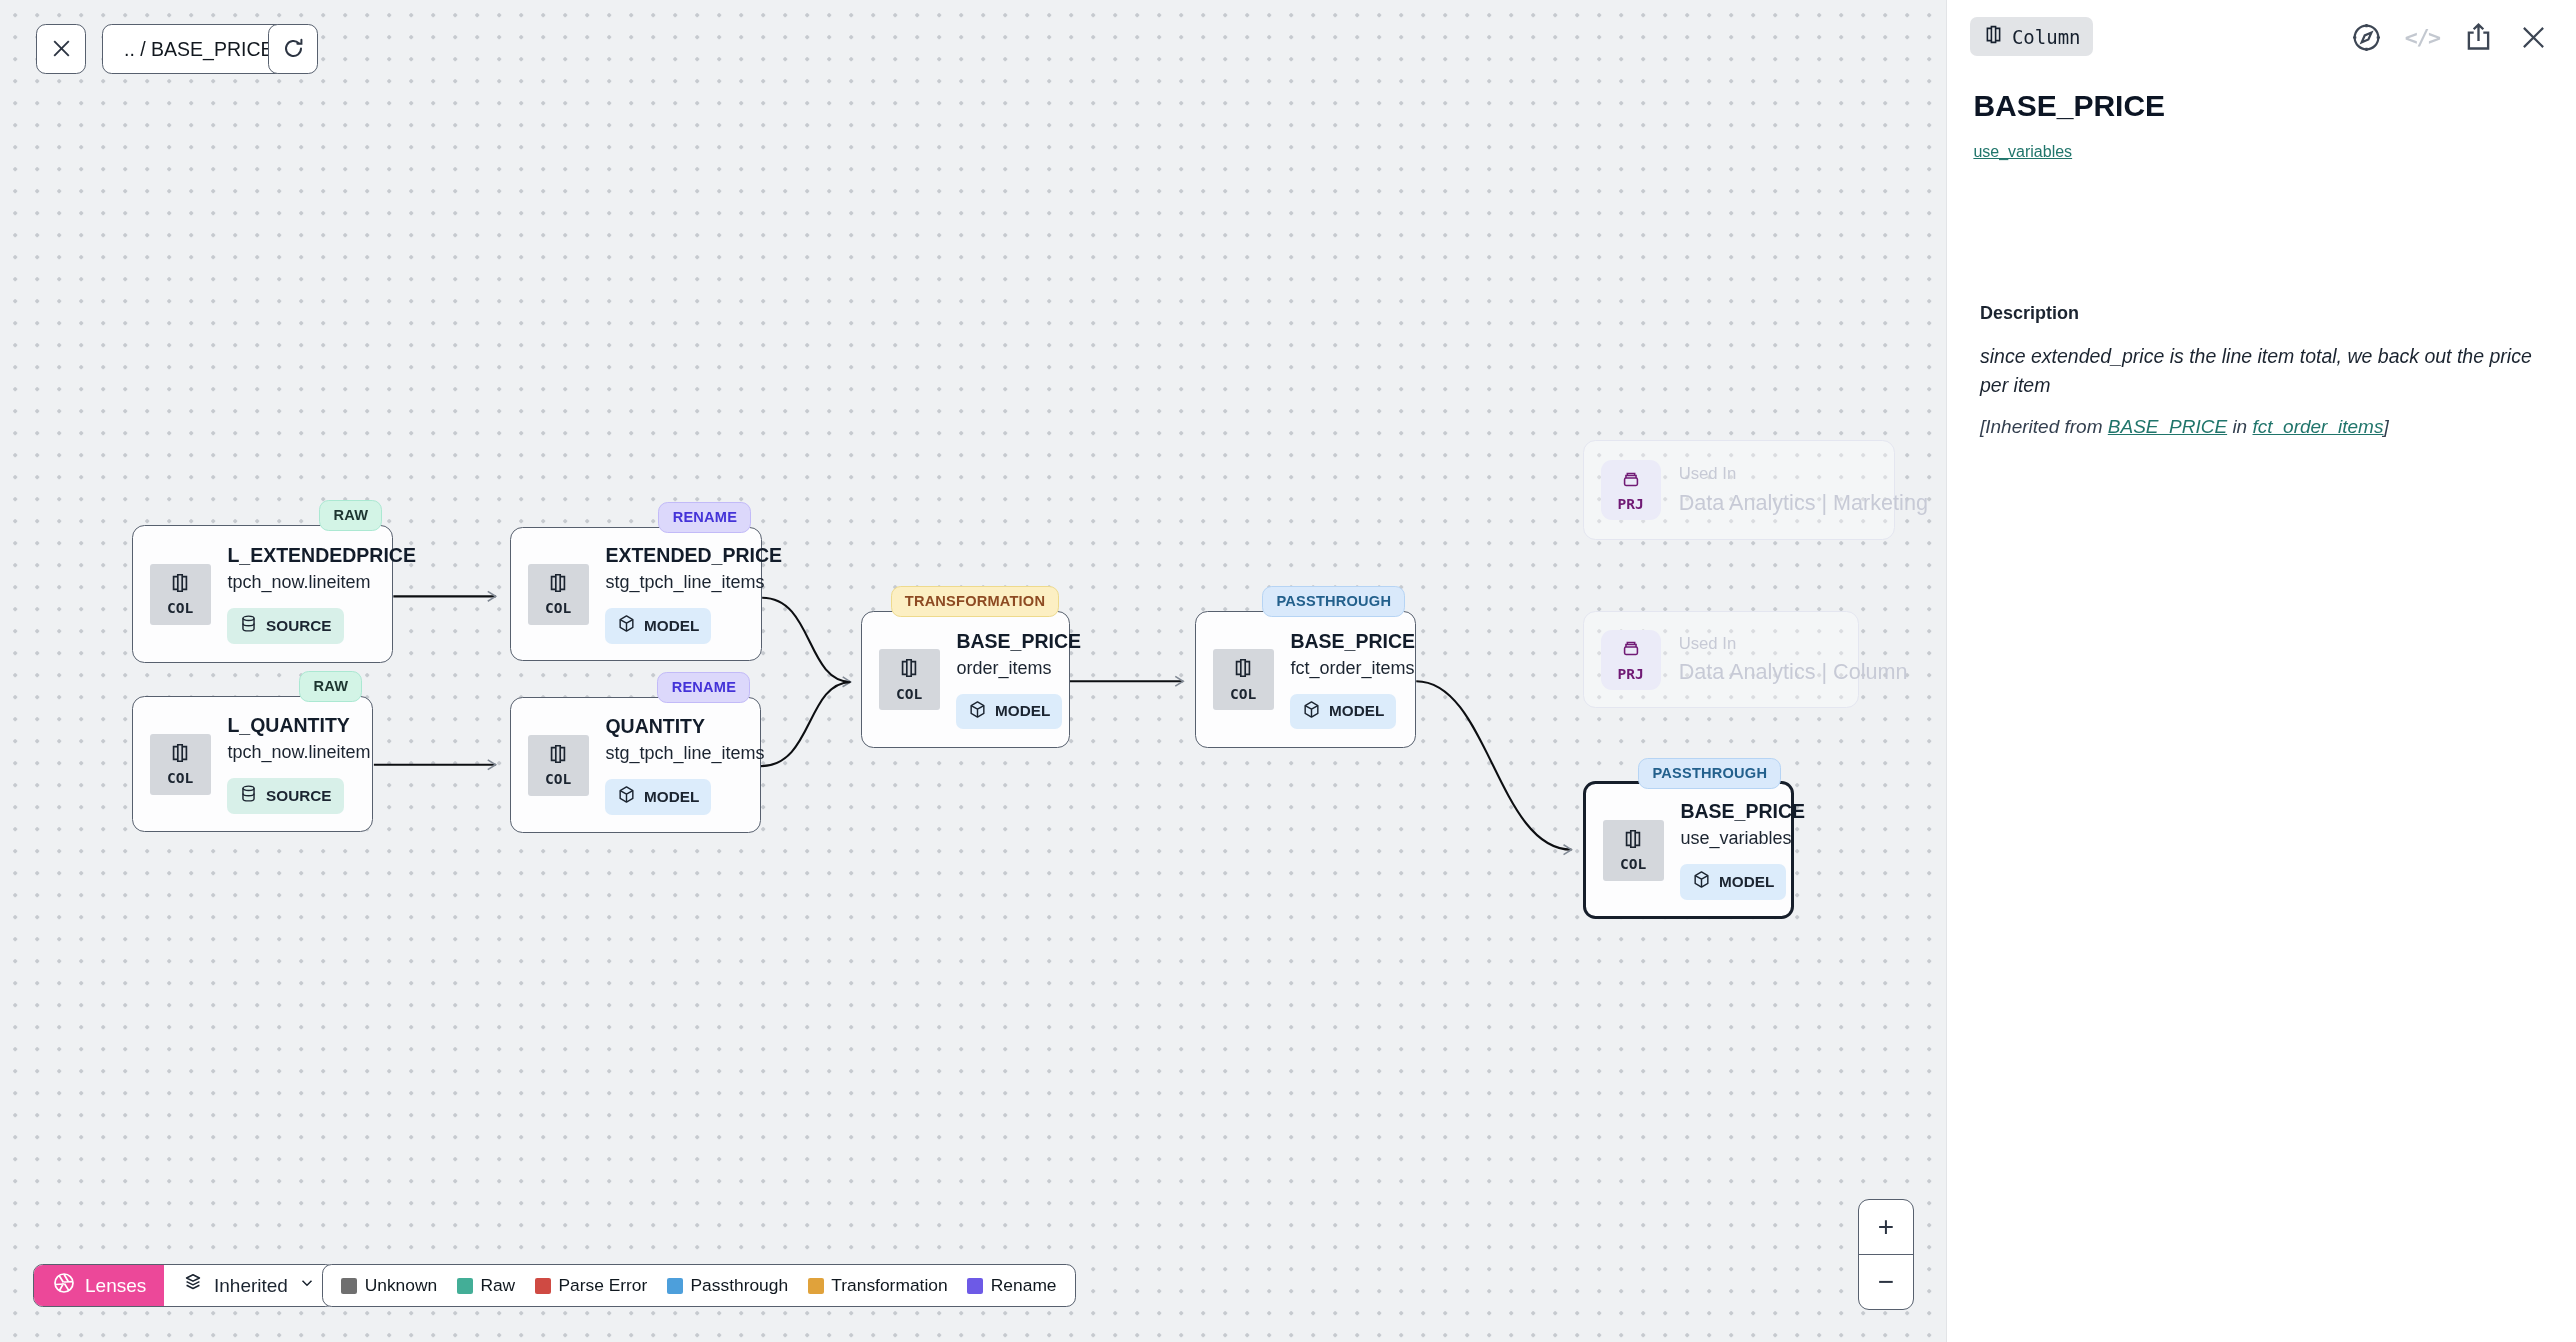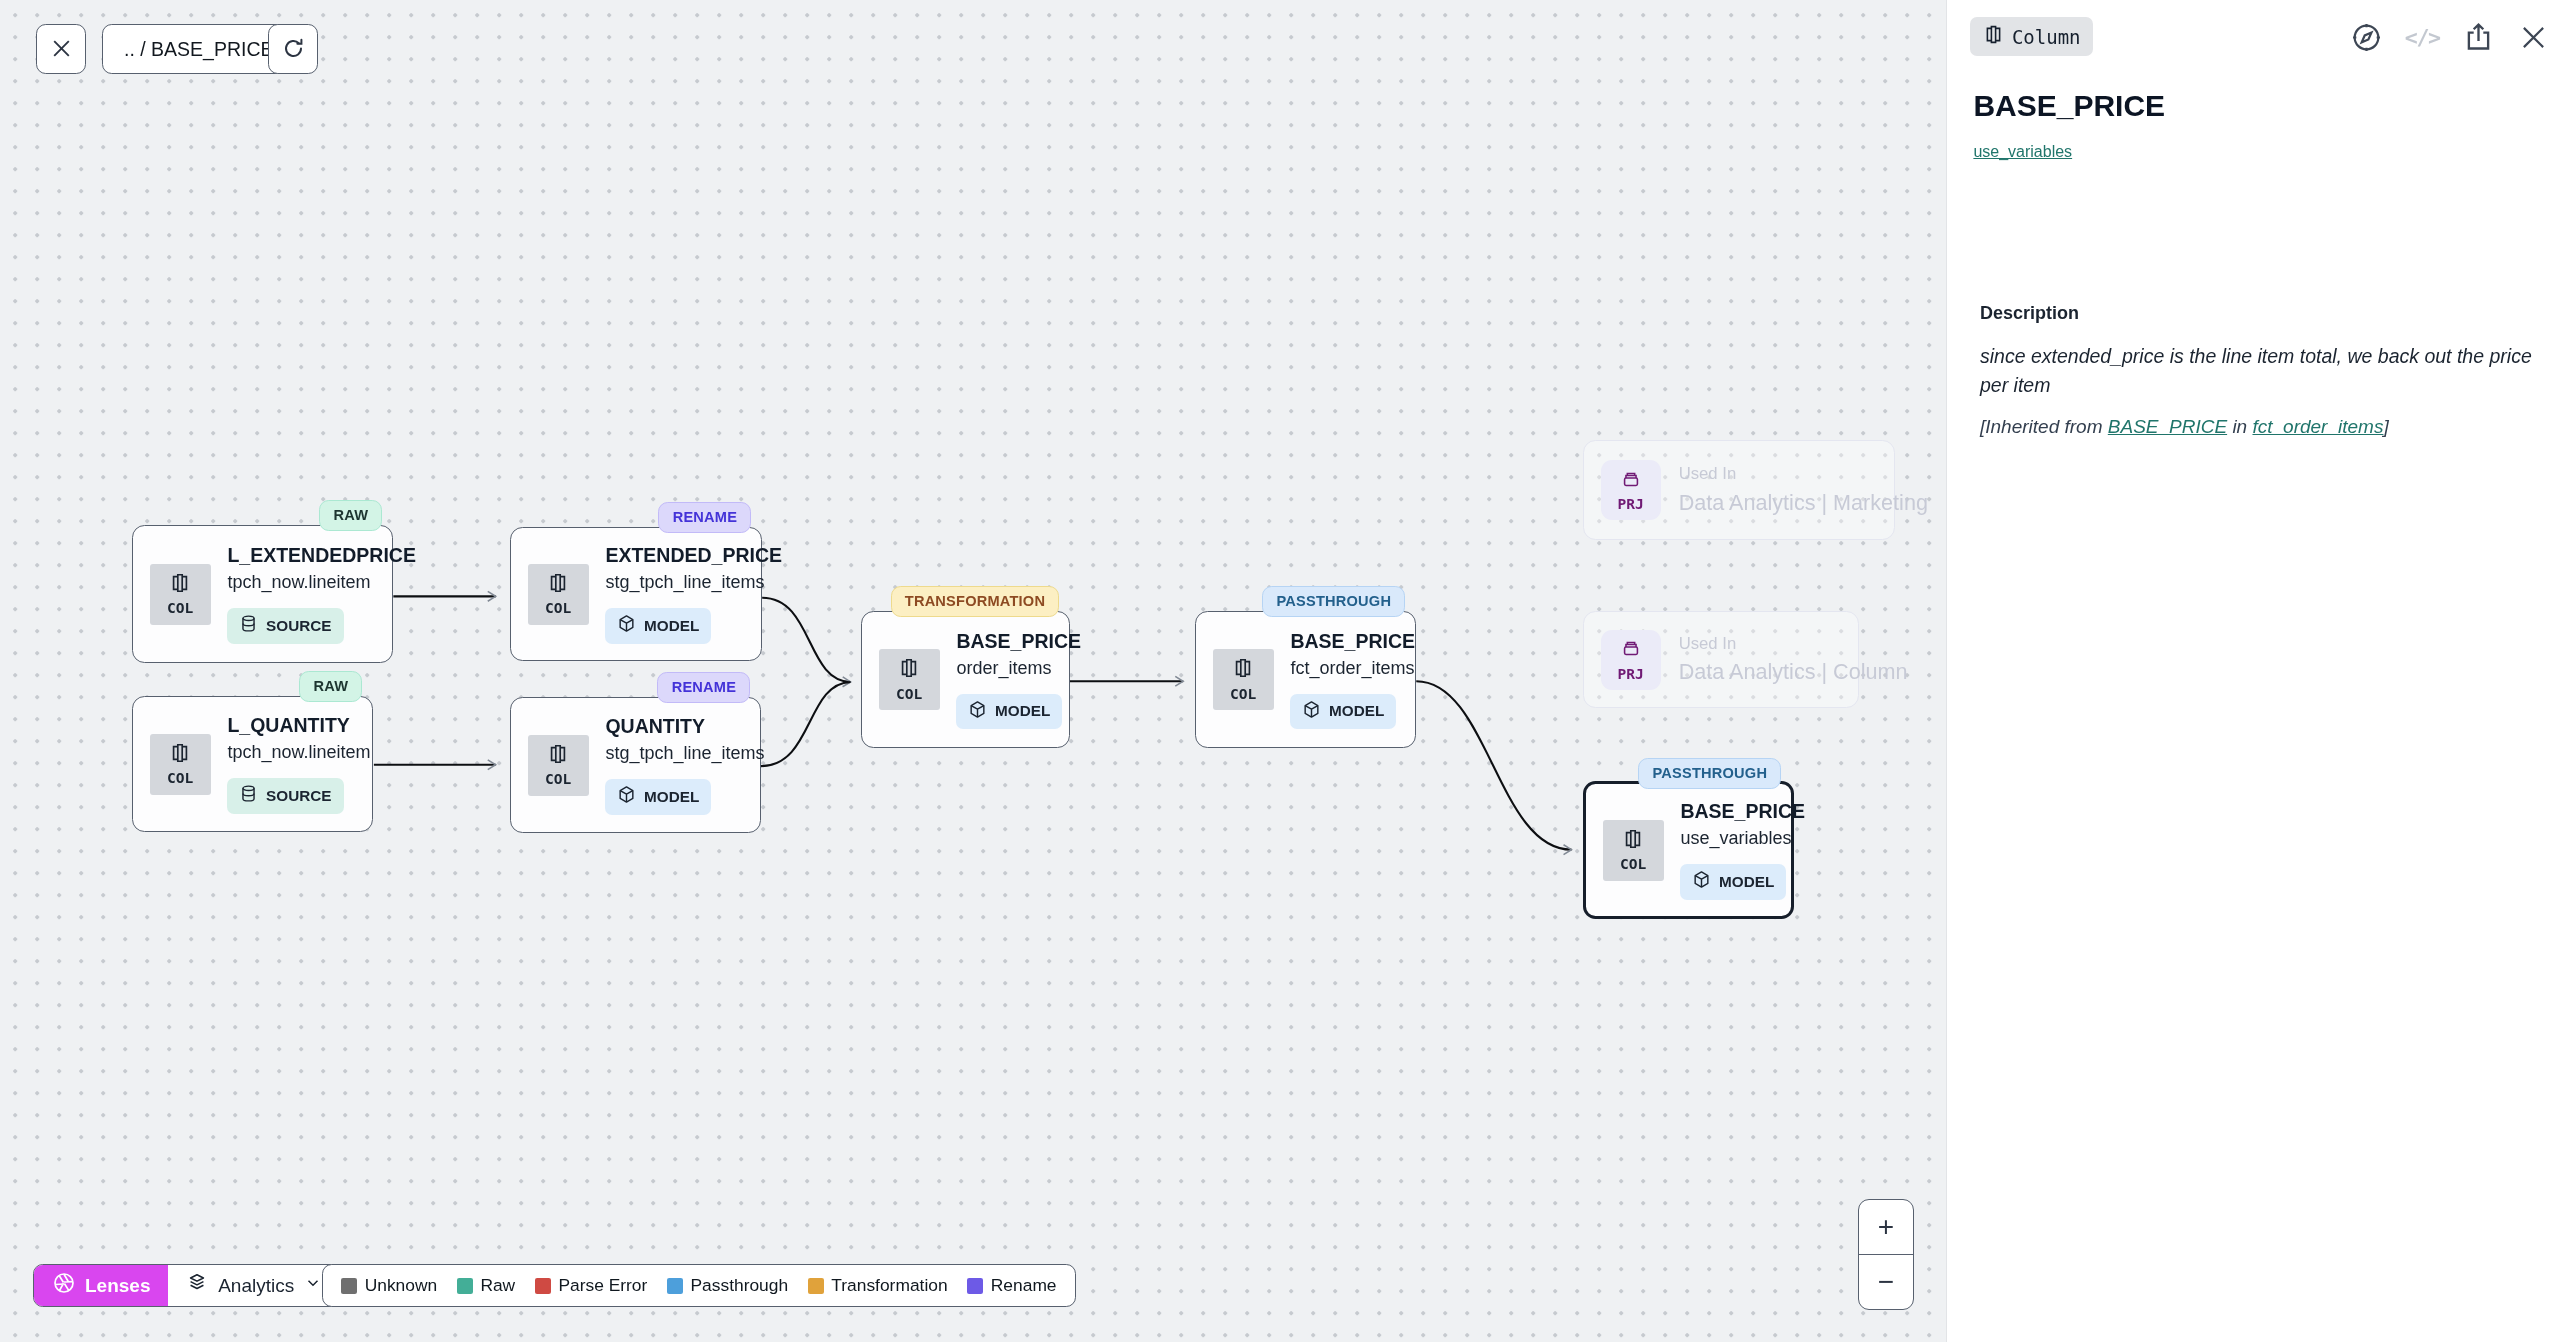--- a/index.html
+++ b/index.html
@@ -54,22 +54,22 @@
   
   .zoomctl{position:absolute;left:1858px;top:1199px;width:56px;height:111px;background:#fff;
            border:1.7px solid #57606e;border-radius:11px;box-sizing:border-box;
            display:flex;flex-direction:column;}
   .zbtn{flex:1;display:flex;align-items:center;justify-content:center;font-size:28px;color:#2c3442;cursor:pointer;}
   .zdiv{height:1.7px;background:#57606e;}
 
   
   .lenspill{position:absolute;left:33px;top:1264px;height:43px;display:flex;align-items:stretch;
             border:1.7px solid #57606e;border-radius:9.7px;overflow:hidden;background:#fff;box-sizing:border-box;}
-  .lensdark{background:#d946ef;color:#fff;display:flex;align-items:center;gap:9px;padding:0 18px;
-            font-size:19px;font-weight:700;}
+  .lensdark{background:#ec4899;color:#fff;display:flex;align-items:center;gap:9px;padding:0 18px;
+            font-size:19px;font-weight:400;}
   .lensdark svg{width:24px;height:24px;}
   .lenswhite{display:flex;align-items:center;gap:9.7px;padding:0 18px;font-size:19px;color:#1b2430;}
   .lenswhite svg{width:22px;height:22px;}
   .lenswhite .chev svg{width:18px;height:18px;}
   .legend{position:absolute;left:322px;top:1264px;height:43px;background:#fff;
           border:1.7px solid #57606e;border-radius:9.7px;box-sizing:border-box;
           display:flex;align-items:center;gap:19.5px;padding:0 18px;}
   .litem{display:flex;align-items:center;gap:7.7px;font-size:17.4px;color:#10181f;white-space:nowrap;}
   .swatch{width:16px;height:16px;border-radius:2.1px;}
 
@@ -324,21 +324,21 @@
               <path d="M12 3.2l4.4 7.6M20.7 10.6l-8.7.4M17 19.9l-4.6-7.4M7.2 20l4.3-7.6M3.3 13.5l8.7-.5M7 4.2l4.5 7.3"></path>
             </svg></span>
         <span>Lenses</span>
       </div>
       <div class="lenswhite">
         <span><svg viewBox="0 0 24 24" fill="none" stroke="currentColor" stroke-width="1.7" stroke-linejoin="round">
               <path d="M12 3l7 3.5L12 10 5 6.5z"></path>
               <path d="M5 10.5L12 14l7-3.5"></path>
               <path d="M5 14.5L12 18l7-3.5"></path>
             </svg></span>
-        <span>Analytics</span>
+        <span>Inherited</span>
         <span class="chev"><svg viewBox="0 0 24 24" fill="none" stroke="currentColor" stroke-width="2">
               <path d="M6 9l6 6 6-6"></path>
             </svg></span>
       </div>
     </div>
 
     <div class="legend">
       <div class="litem">
           <span class="swatch" style="background: rgb(111, 111, 111);"></span>
           <span>Unknown</span>

